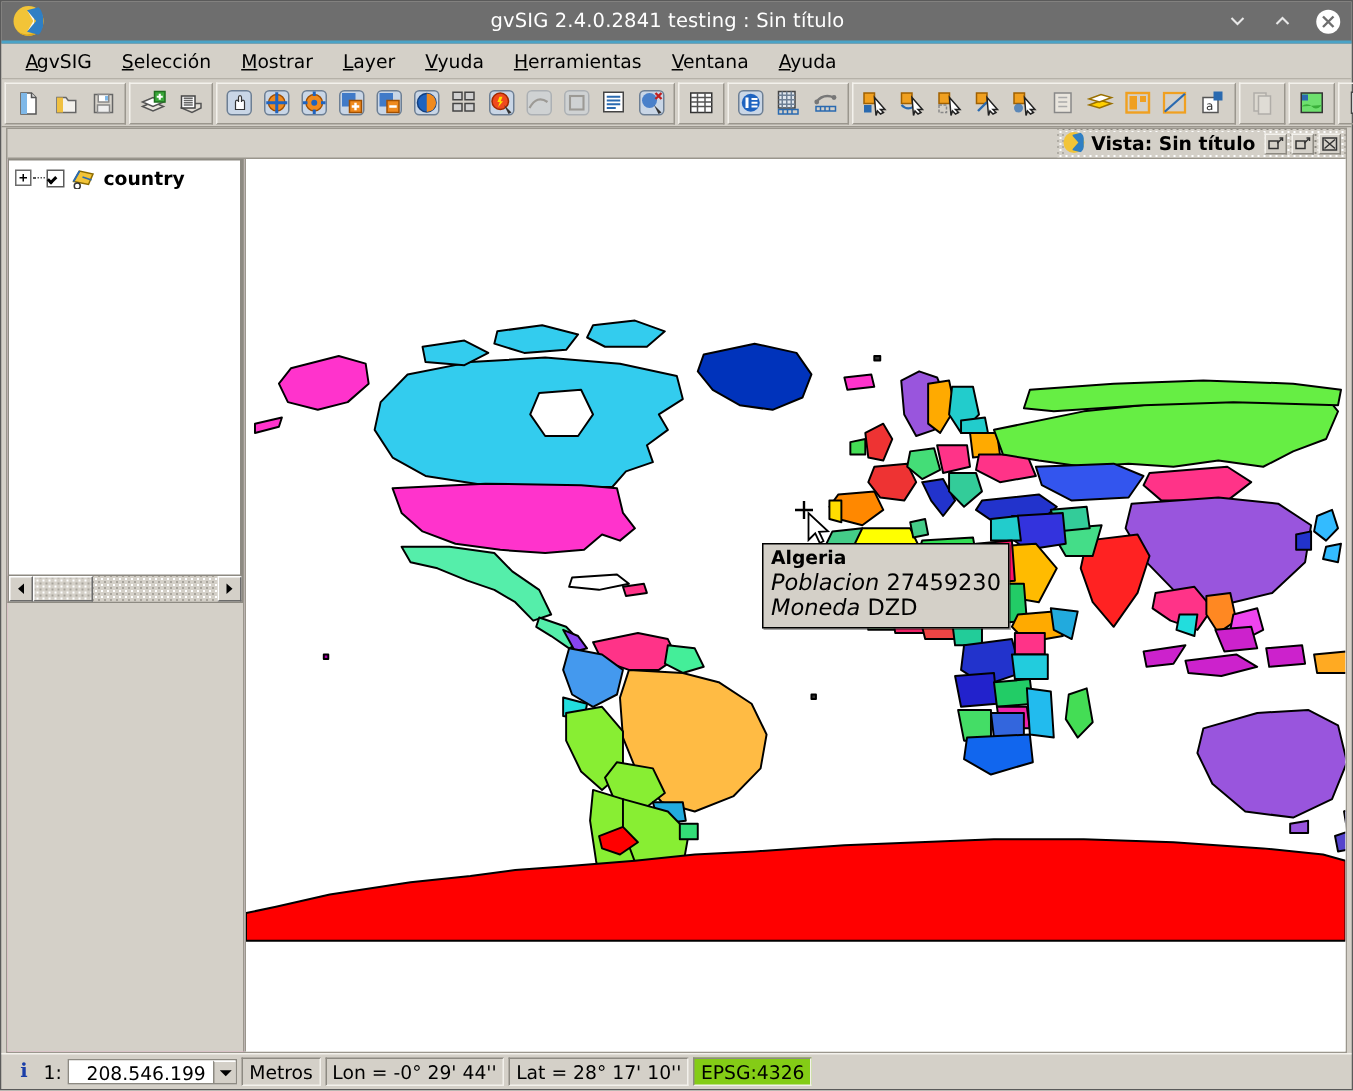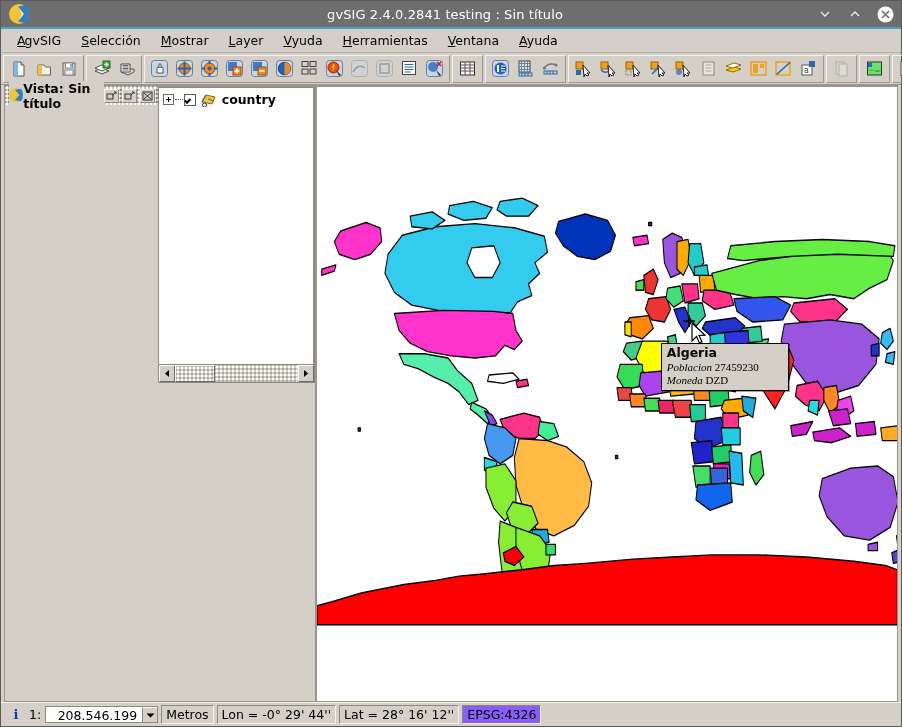--- a/index.html
+++ b/index.html
@@ -105,21 +105,21 @@
   
   .workarea {
     flex: 1 1 auto; position: relative;
     background: #d4d0c8;
     padding: 2px 3px 0 3px;
   }
   .iframe-win {
     position: absolute; left: 3px; top: 0px; right: 3px; bottom: 0px;
     background: #d4d0c8;
     border: 1px solid #9a968d;
-    display: flex; flex-direction: row;
+    display: flex; flex-direction: column; align-items: flex-end;
   }
   .iframe-title {
     height: 19px; min-height: 19px;
     display: flex; align-items: center;
     background: #d4d0c8;
     position: relative;
     background-image:
        radial-gradient(#ffffff 0.8px, transparent 0.9px),
        radial-gradient(#8d8a82 0.8px, transparent 0.9px);
     background-size: 4px 4px, 4px 4px;
@@ -224,21 +224,21 @@
   }
   .mapwrap svg.world { display:block; width:100%; height:100%; }
   .tooltip {
     position: absolute; left: 344px; top: 256px;
     background: #d4d0c8; border: 1px solid #000;
     padding: 2px 5px 3px 5px; min-width: 128px;
     box-shadow: 1px 1px 0 rgba(0,0,0,.35);
     line-height: 1.18;
   }
   .tt-title { font-weight: bold; font-size: 12.5px; color:#000; }
-  .tt-row { font-size: 11px; color:#000;font-family:Liberation Serif, serif; }
+  .tt-row { font-size: 15px; color:#000; }
   .tt-row i { font-style: italic; }
   .cursor-mark { position:absolute; left:363px; top:226px; pointer-events:none; }
 
   
   .statusbar {
     height: 24px; min-height:24px;
     background: #d4d0c8;
     display:flex; align-items:center; gap:0;
     border-top: 1px solid #f3f1ec;
     padding: 0 2px;
@@ -259,21 +259,21 @@
     justify-content:center; border-left:1px solid #8d8a82;
     border-top:1px solid #fff; cursor:default;
   }
   .sb-cell {
     height:19px; display:flex; align-items:center; padding: 0 4px;
     border:1px solid #8d8a82; border-top-color:#8d8a82; border-left-color:#8d8a82;
     border-right-color:#f3f1ec; border-bottom-color:#f3f1ec;
     background:#d4d0c8; font-size:12.5px; margin-left:3px; color:#000;
     white-space:nowrap;
   }
-  .sb-cell.epsg { background:#8b5cf6; }
+  .sb-cell.epsg { background:#84cc16; }
   .sb-fill { flex:1 1 auto; }
 </style>
 </head>
 <body>
 
 <div id="app">
 
   <div class="titlebar">
     <div class="app-logo">
       <div class="ball"></div>
@@ -863,18 +863,18 @@
     <div class="sb-combo">
       <div class="val">208.546.199</div>
       <div class="arrow">
         <svg width="9" height="7" viewBox="0 0 9 7">
             <path d="M0.5 1.5 L4.5 5.5 L8.5 1.5 Z" fill="#000"></path>
           </svg>
       </div>
     </div>
     <div class="sb-cell">Metros</div>
     <div class="sb-cell">Lon = -0° 29' 44''</div>
-    <div class="sb-cell">Lat = 28° 16' 12''</div>
+    <div class="sb-cell">Lat = 28° 17' 10''</div>
     <div class="sb-cell epsg">EPSG:4326</div>
     <div class="sb-fill"></div>
   </div>
 
 </div>
 
 </body></html>

